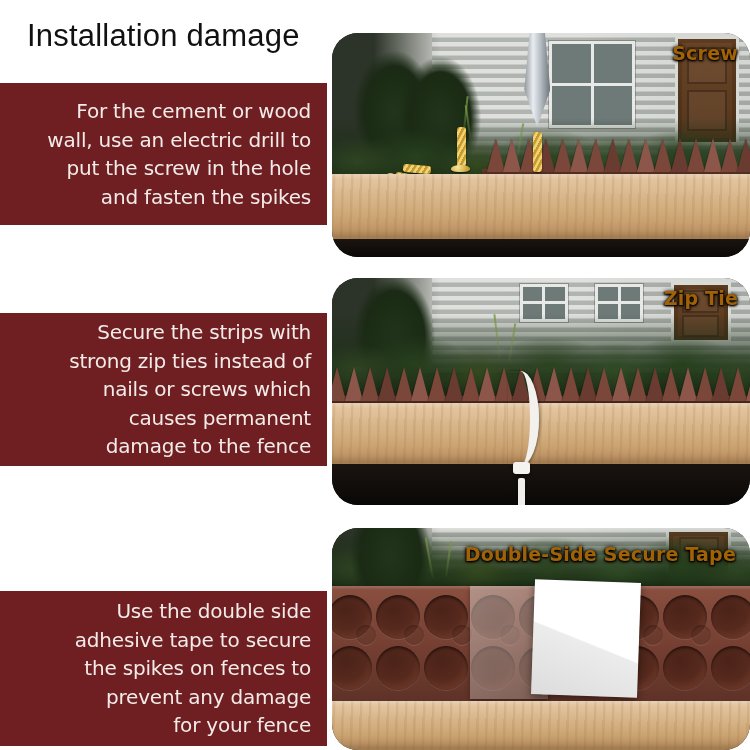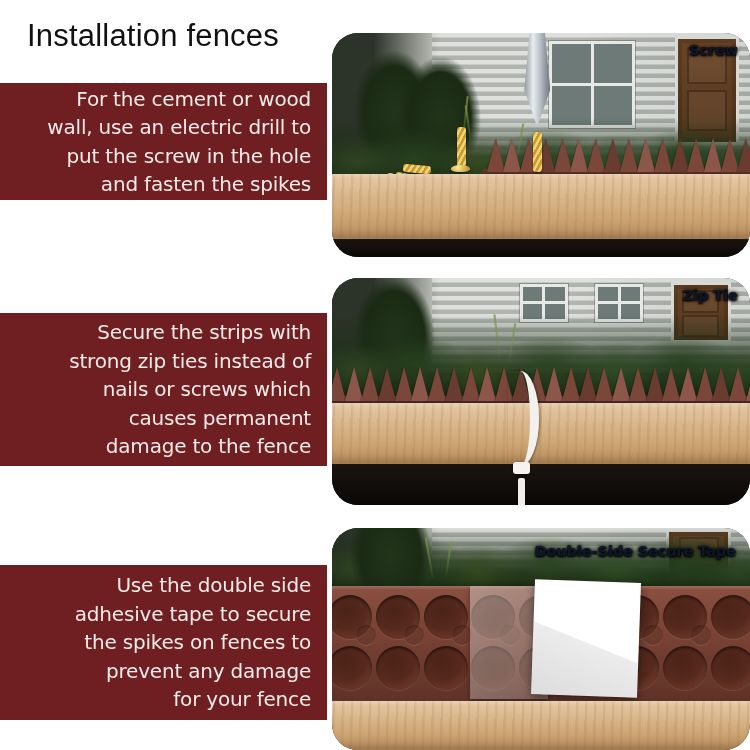--- a/index.html
+++ b/index.html
@@ -44,23 +44,23 @@
   .band-text {
     color: #f2ebe9;
     text-align: right;
     font-size: 20px;
     line-height: 28.5px;
     font-family: "DejaVu Sans", sans-serif;
     font-weight: 400;
     letter-spacing: -0.2px;
     white-space: pre-line;
   }
-  #band-1 { top: 83px;  width: 327px; height: 117px; }
+  #band-1 { top: 83px;  width: 327px; height: 142px; }
   #band-2 { top: 313px; width: 327px; height: 153px; }
-  #band-3 { top: 565px; width: 327px; height: 155px; }
+  #band-3 { top: 591px; width: 327px; height: 155px; }
 
   
   .panel {
     position: absolute;
     left: 332px;
     width: 418px;
     border-radius: 26px;
     overflow: hidden;
     background: #0a0a0a;
     z-index: 1;
@@ -259,39 +259,39 @@
   .tape-white {
     position: absolute;
     background: linear-gradient(200deg, #ffffff 0%, #ffffff 52%, #ececec 53%, #dcdcdc 100%);
     box-shadow: 0 3px 8px rgba(0,0,0,.45);
   }
 
   
   .photo-label {
     position: absolute;
     z-index: 4;
-    color: #0f172a;
+    color: #a16207;
     font-family: "DejaVu Sans", sans-serif;
     font-weight: bold;
-    font-size: 14px;
+    font-size: 19px;
     letter-spacing: 0.2px;
     white-space: nowrap;
     text-shadow:
       0 0 4px rgba(0,0,0,.95),
       1px 1px 2px rgba(0,0,0,.9),
       -1px 1px 2px rgba(0,0,0,.9);
   }
   #label-1 { right: 12px; top: 42px;  }
   #label-2 { right: 12px; top: 287px; }
   #label-3 { right: 14px; top: 543px; }
 </style>
 </head>
 <body>
 
-<div class="page-title">Installation fences</div>
+<div class="page-title">Installation damage</div>
 
 <div class="panel" id="panel-1">
   <div class="scene">
 
     <div class="house">
       <div class="siding"></div>
       <div class="window" style="left:52%;top:6%;width:19%;height:58%;"></div>
       <div class="door" style="left:82%;top:2%;width:14%;height:74%;">
         <div class="door-panel" style="top:8%;height:32%;"></div>
         <div class="door-panel" style="top:50%;height:36%;"></div>

